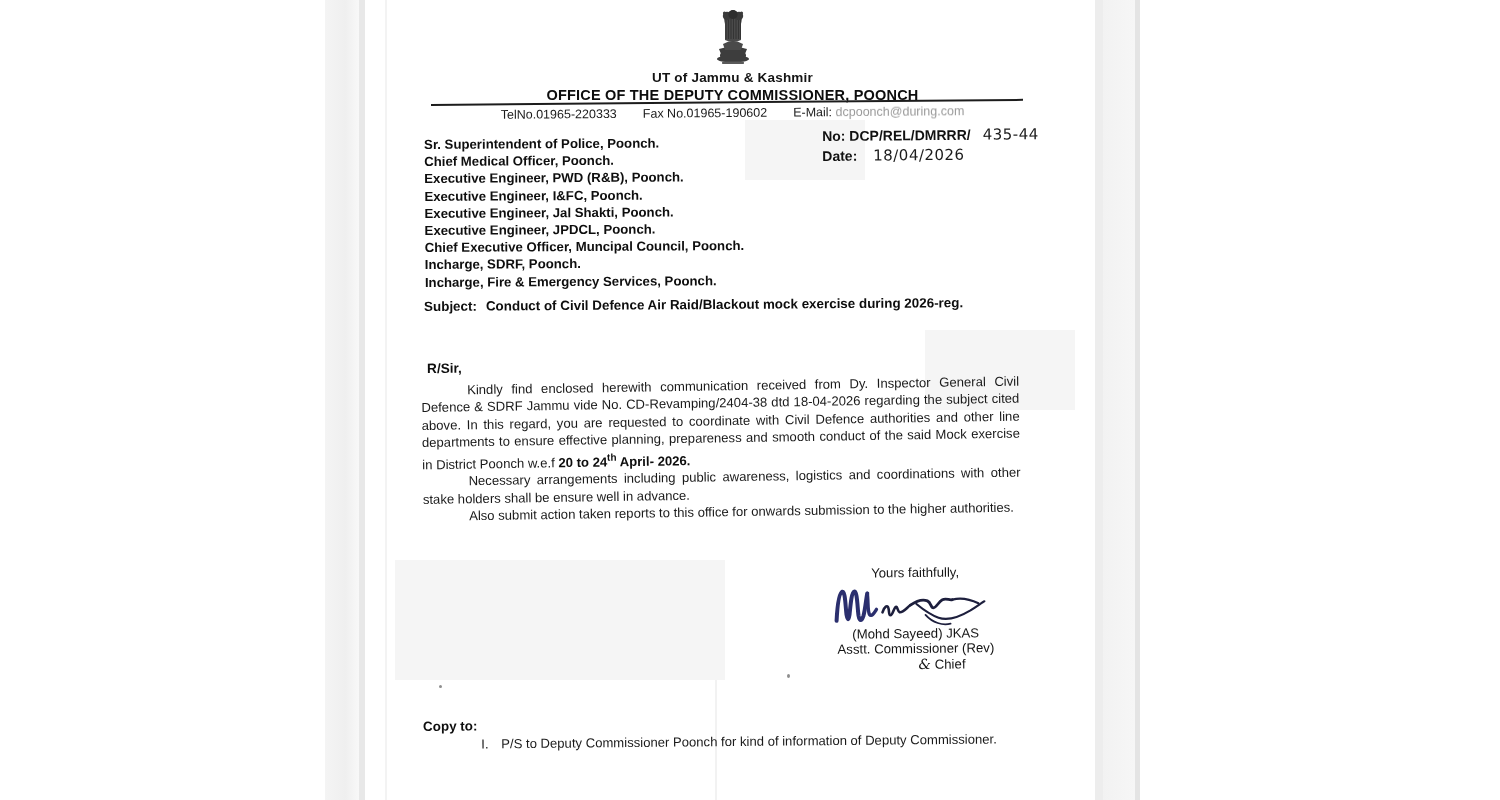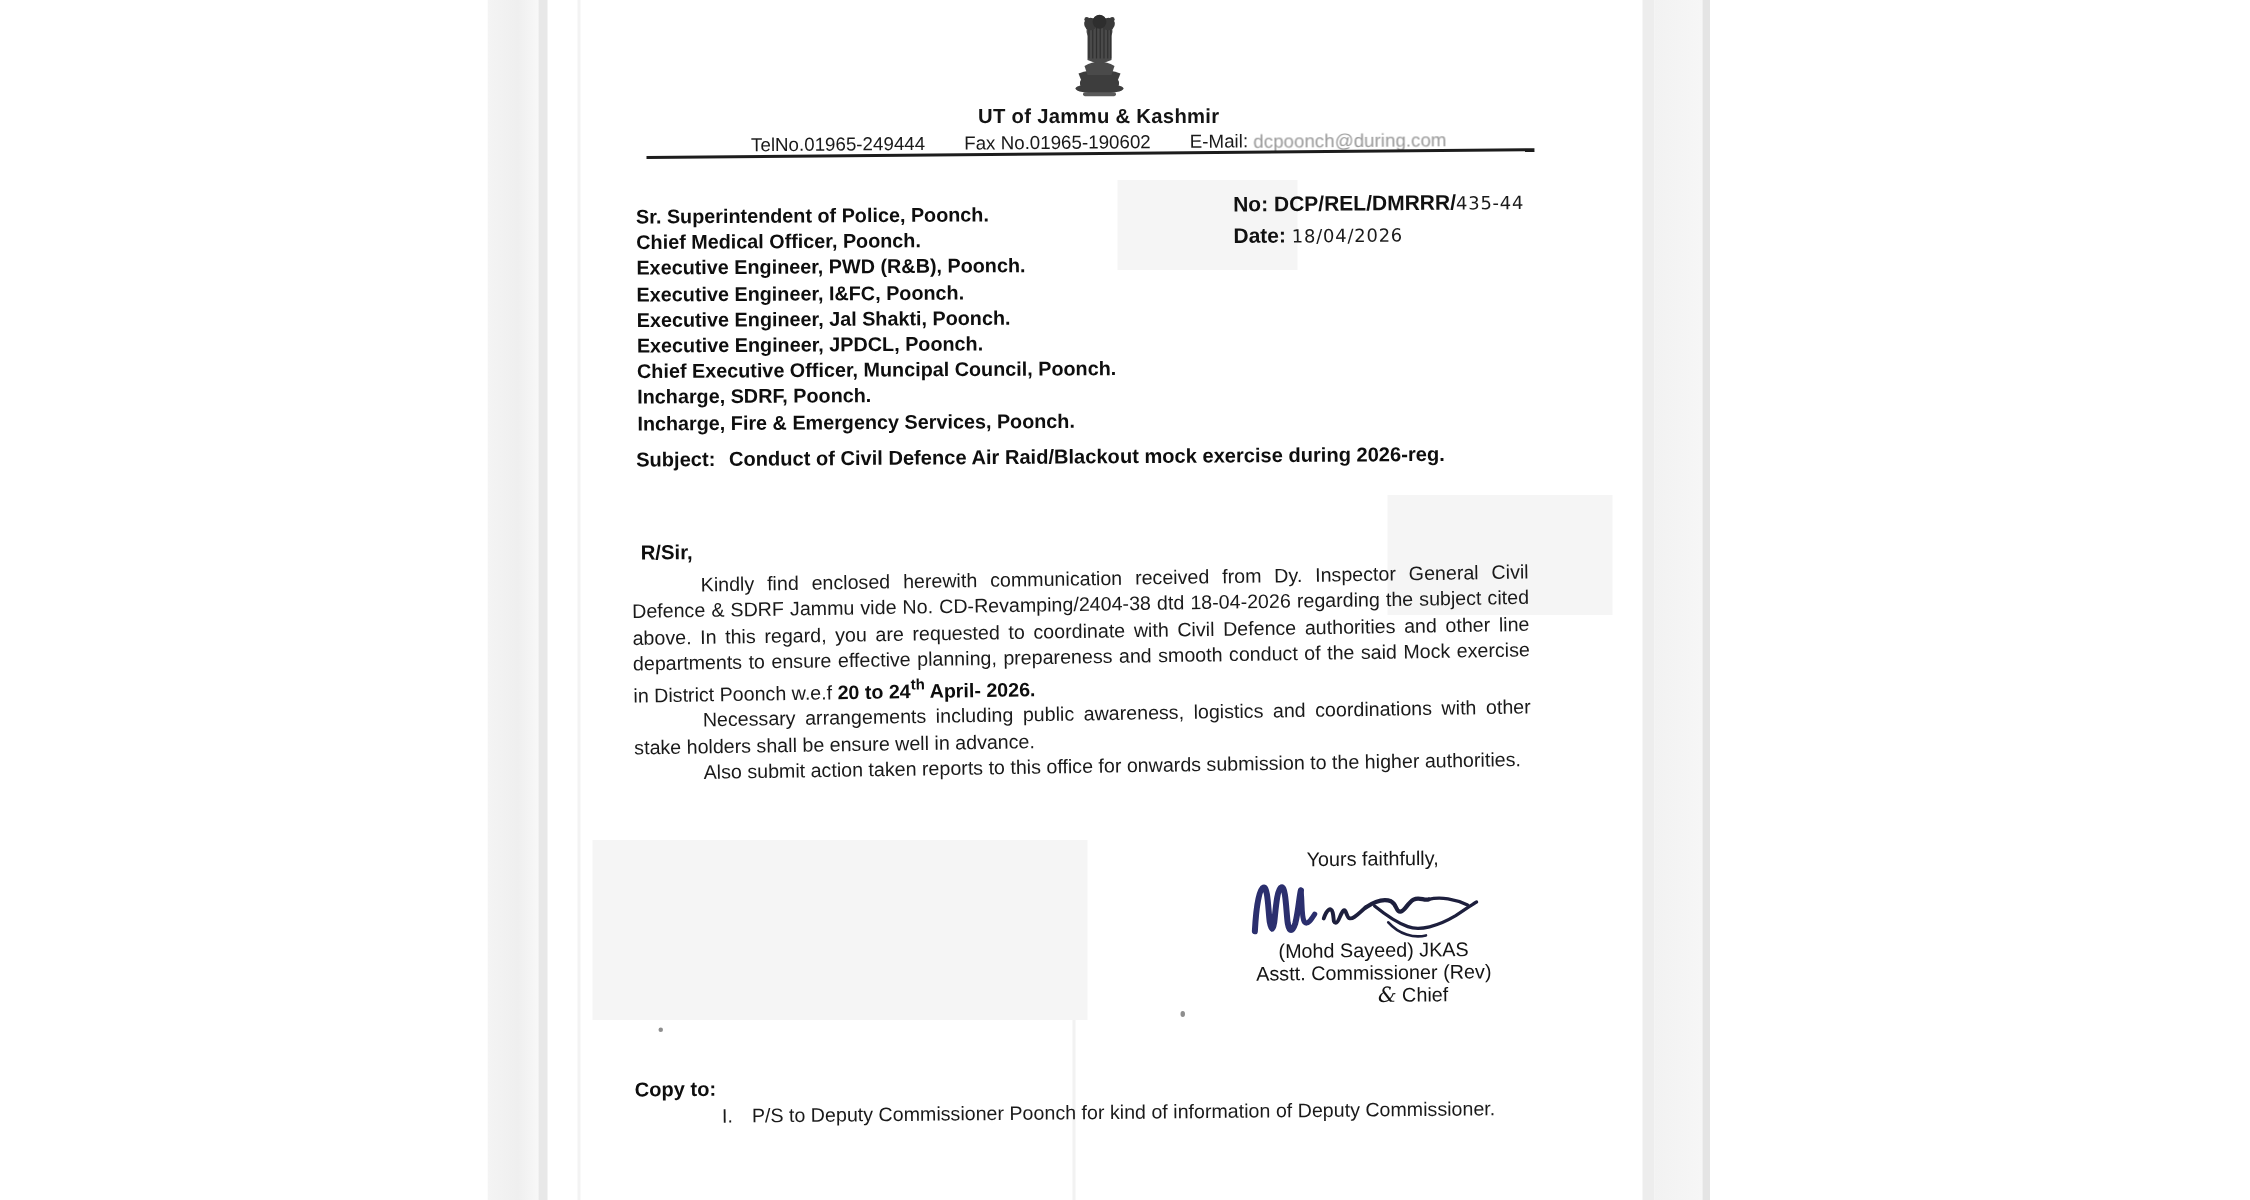--- a/index.html
+++ b/index.html
@@ -129,23 +129,24 @@
     font-weight: 700;
     line-height: 20px;
     color: #111;
     transform: rotate(-0.5deg);
     transform-origin: left top;
     white-space: nowrap;
   }
   .handwritten {
     font-family: "DejaVu Sans", sans-serif;
     font-weight: 400;
-    font-size: 12px;
+    font-size: 15px;
     letter-spacing: 0.5px;
     color: #1b1b1b;
+    margin-left: 12px;
   }
 
   
   .addressees {
     position: absolute;
     left: 99px;
     top: 136px;
     font-size: 13.2px;
     font-weight: 700;
     line-height: 17.2px;
@@ -340,23 +341,24 @@
             <circle cx="26" cy="10.5" r="4.6" fill="#2e2e2e"></circle>
 
             <circle cx="17.5" cy="9" r="1.6" fill="#3a3a3a"></circle>
             <circle cx="34.5" cy="9" r="1.6" fill="#3a3a3a"></circle>
 
             <rect x="15" y="57.5" width="22" height="2.6" rx="1.2" fill="#5a5a5a"></rect>
           </g>
         </svg>
 
         <div class="lh-line1">UT of Jammu &amp; Kashmir</div>
+        <div class="lh-line2">OFFICE OF THE DEPUTY COMMISSIONER, POONCH</div>
 
         <div class="lh-contacts">
-          <span>TelNo.01965-249444</span>
+          <span>TelNo.01965-220333</span>
           <span>Fax No.01965-190602</span>
           <span>
             <span>E-Mail:</span>
             <span class="email">dcpoonch@during.com</span>
           </span>
         </div>
       </div>
       <div class="lh-rule"></div>
 
       <div class="refblock">

